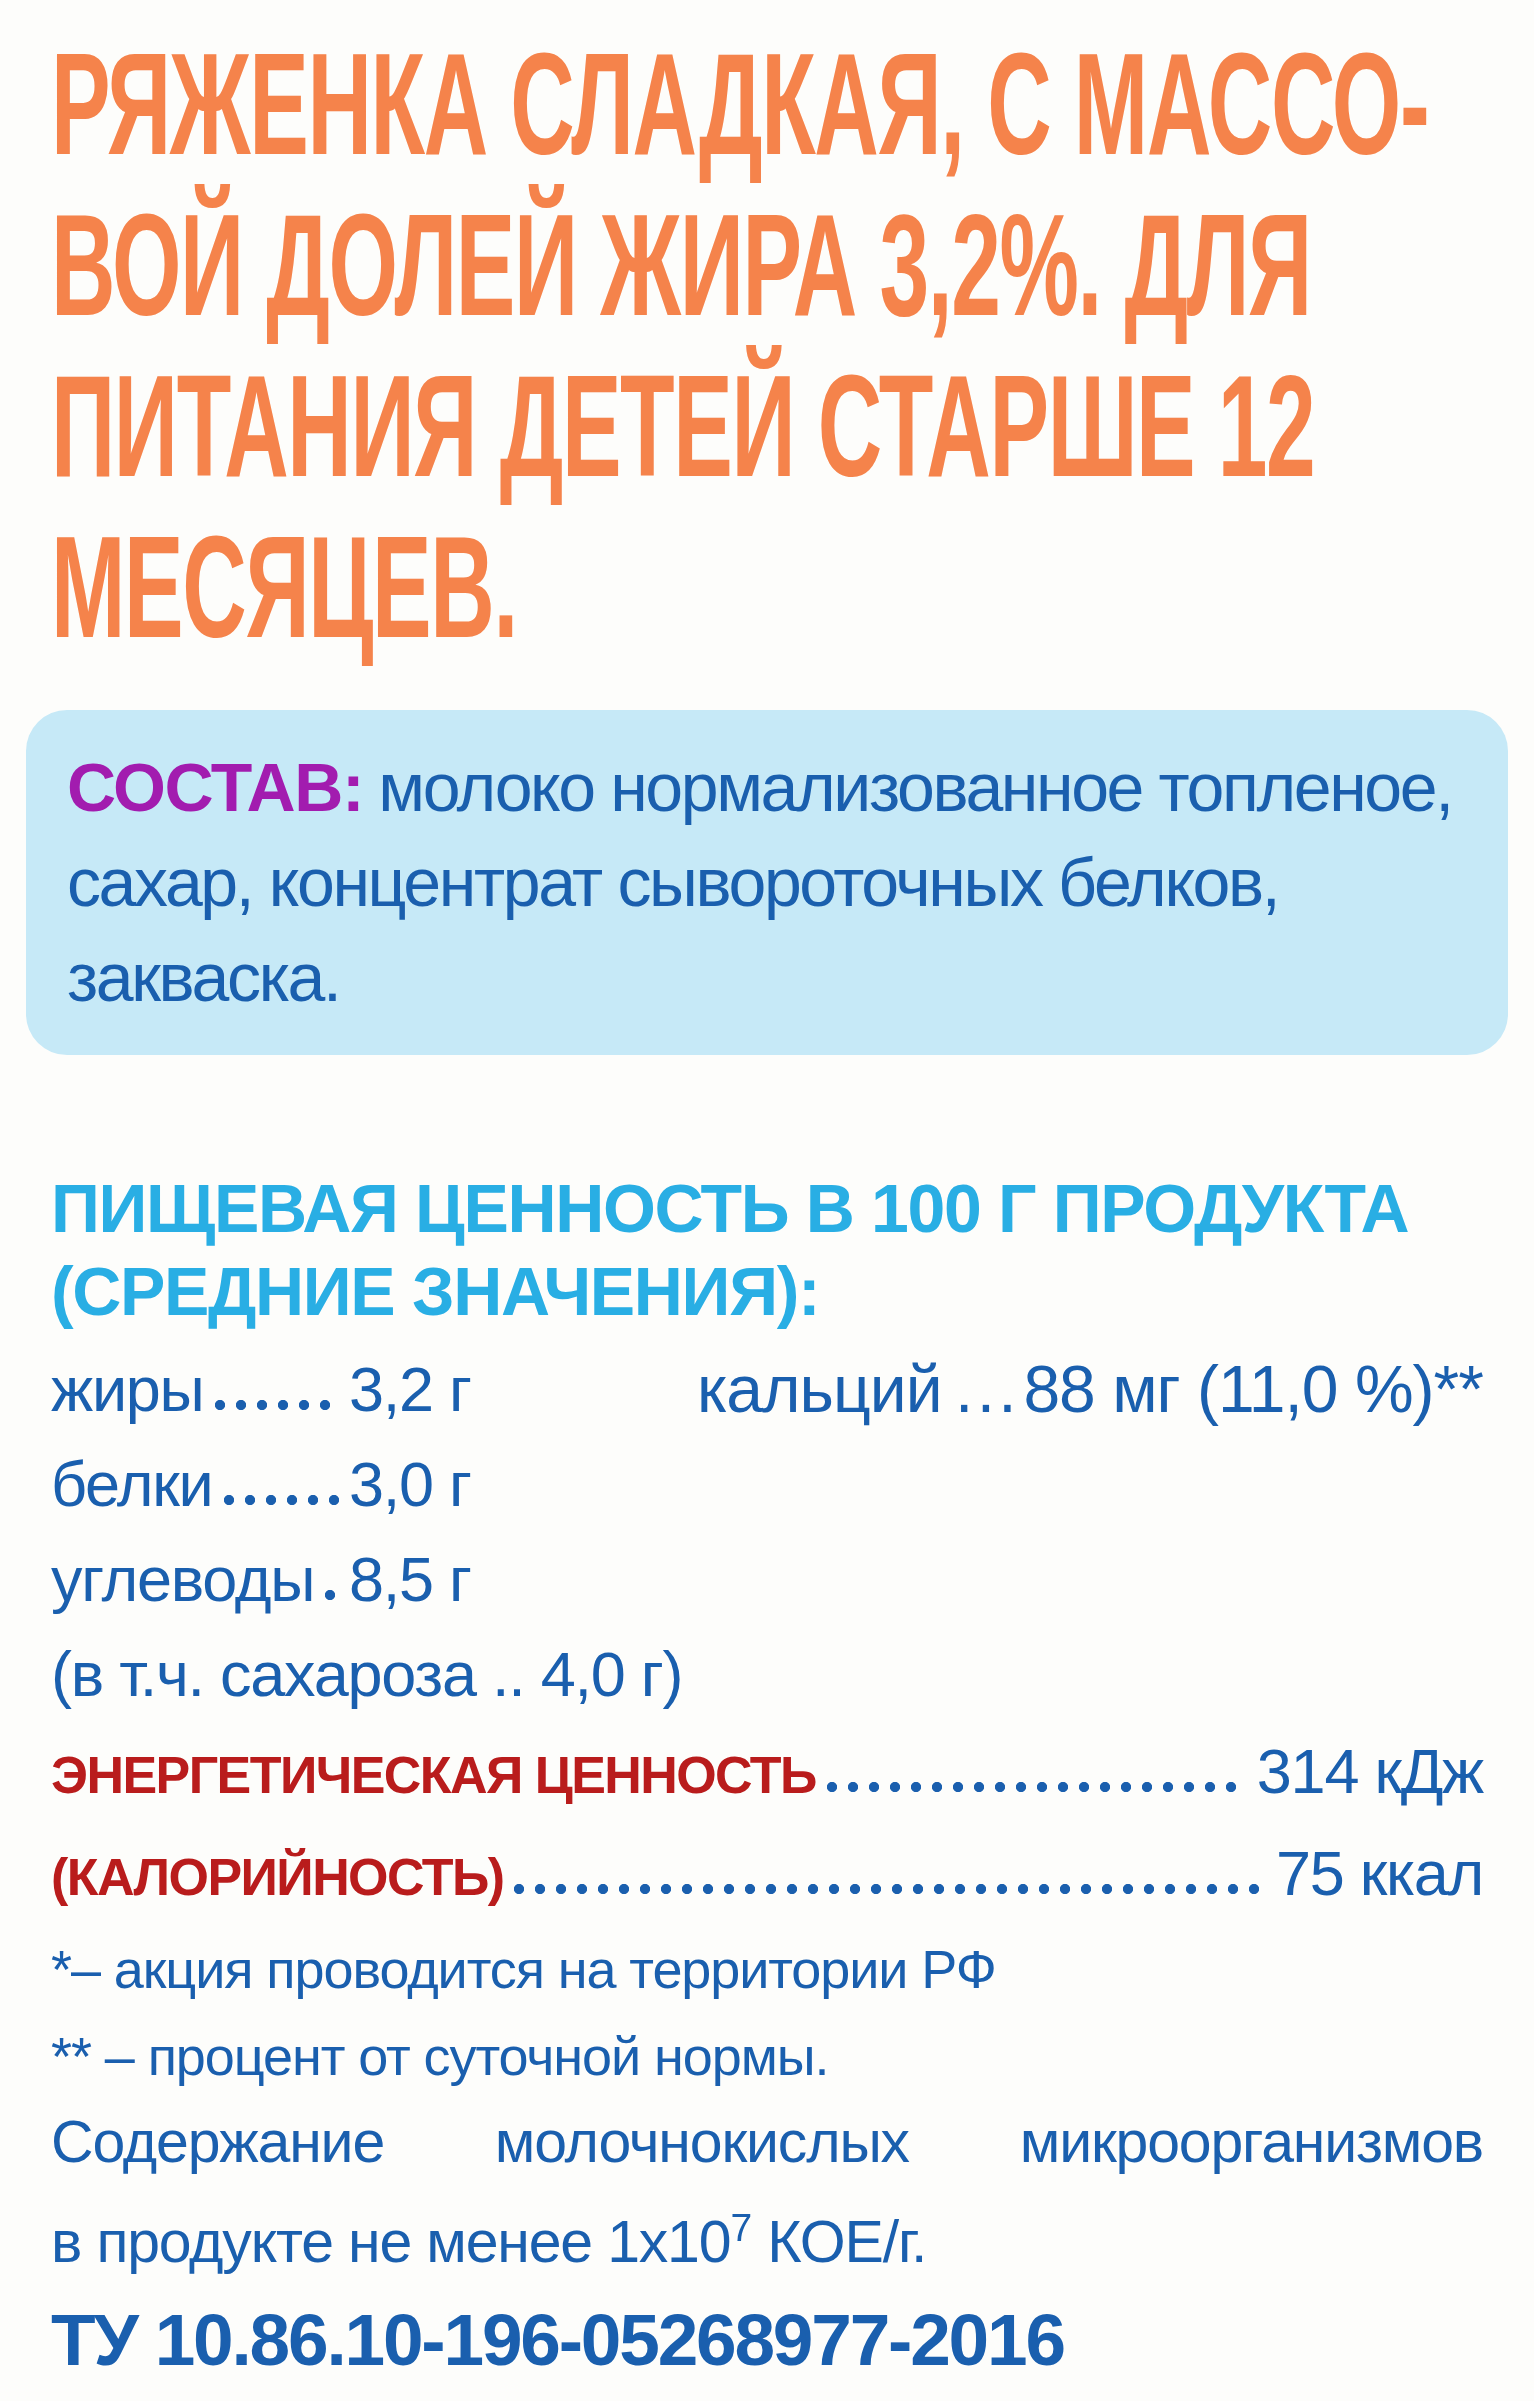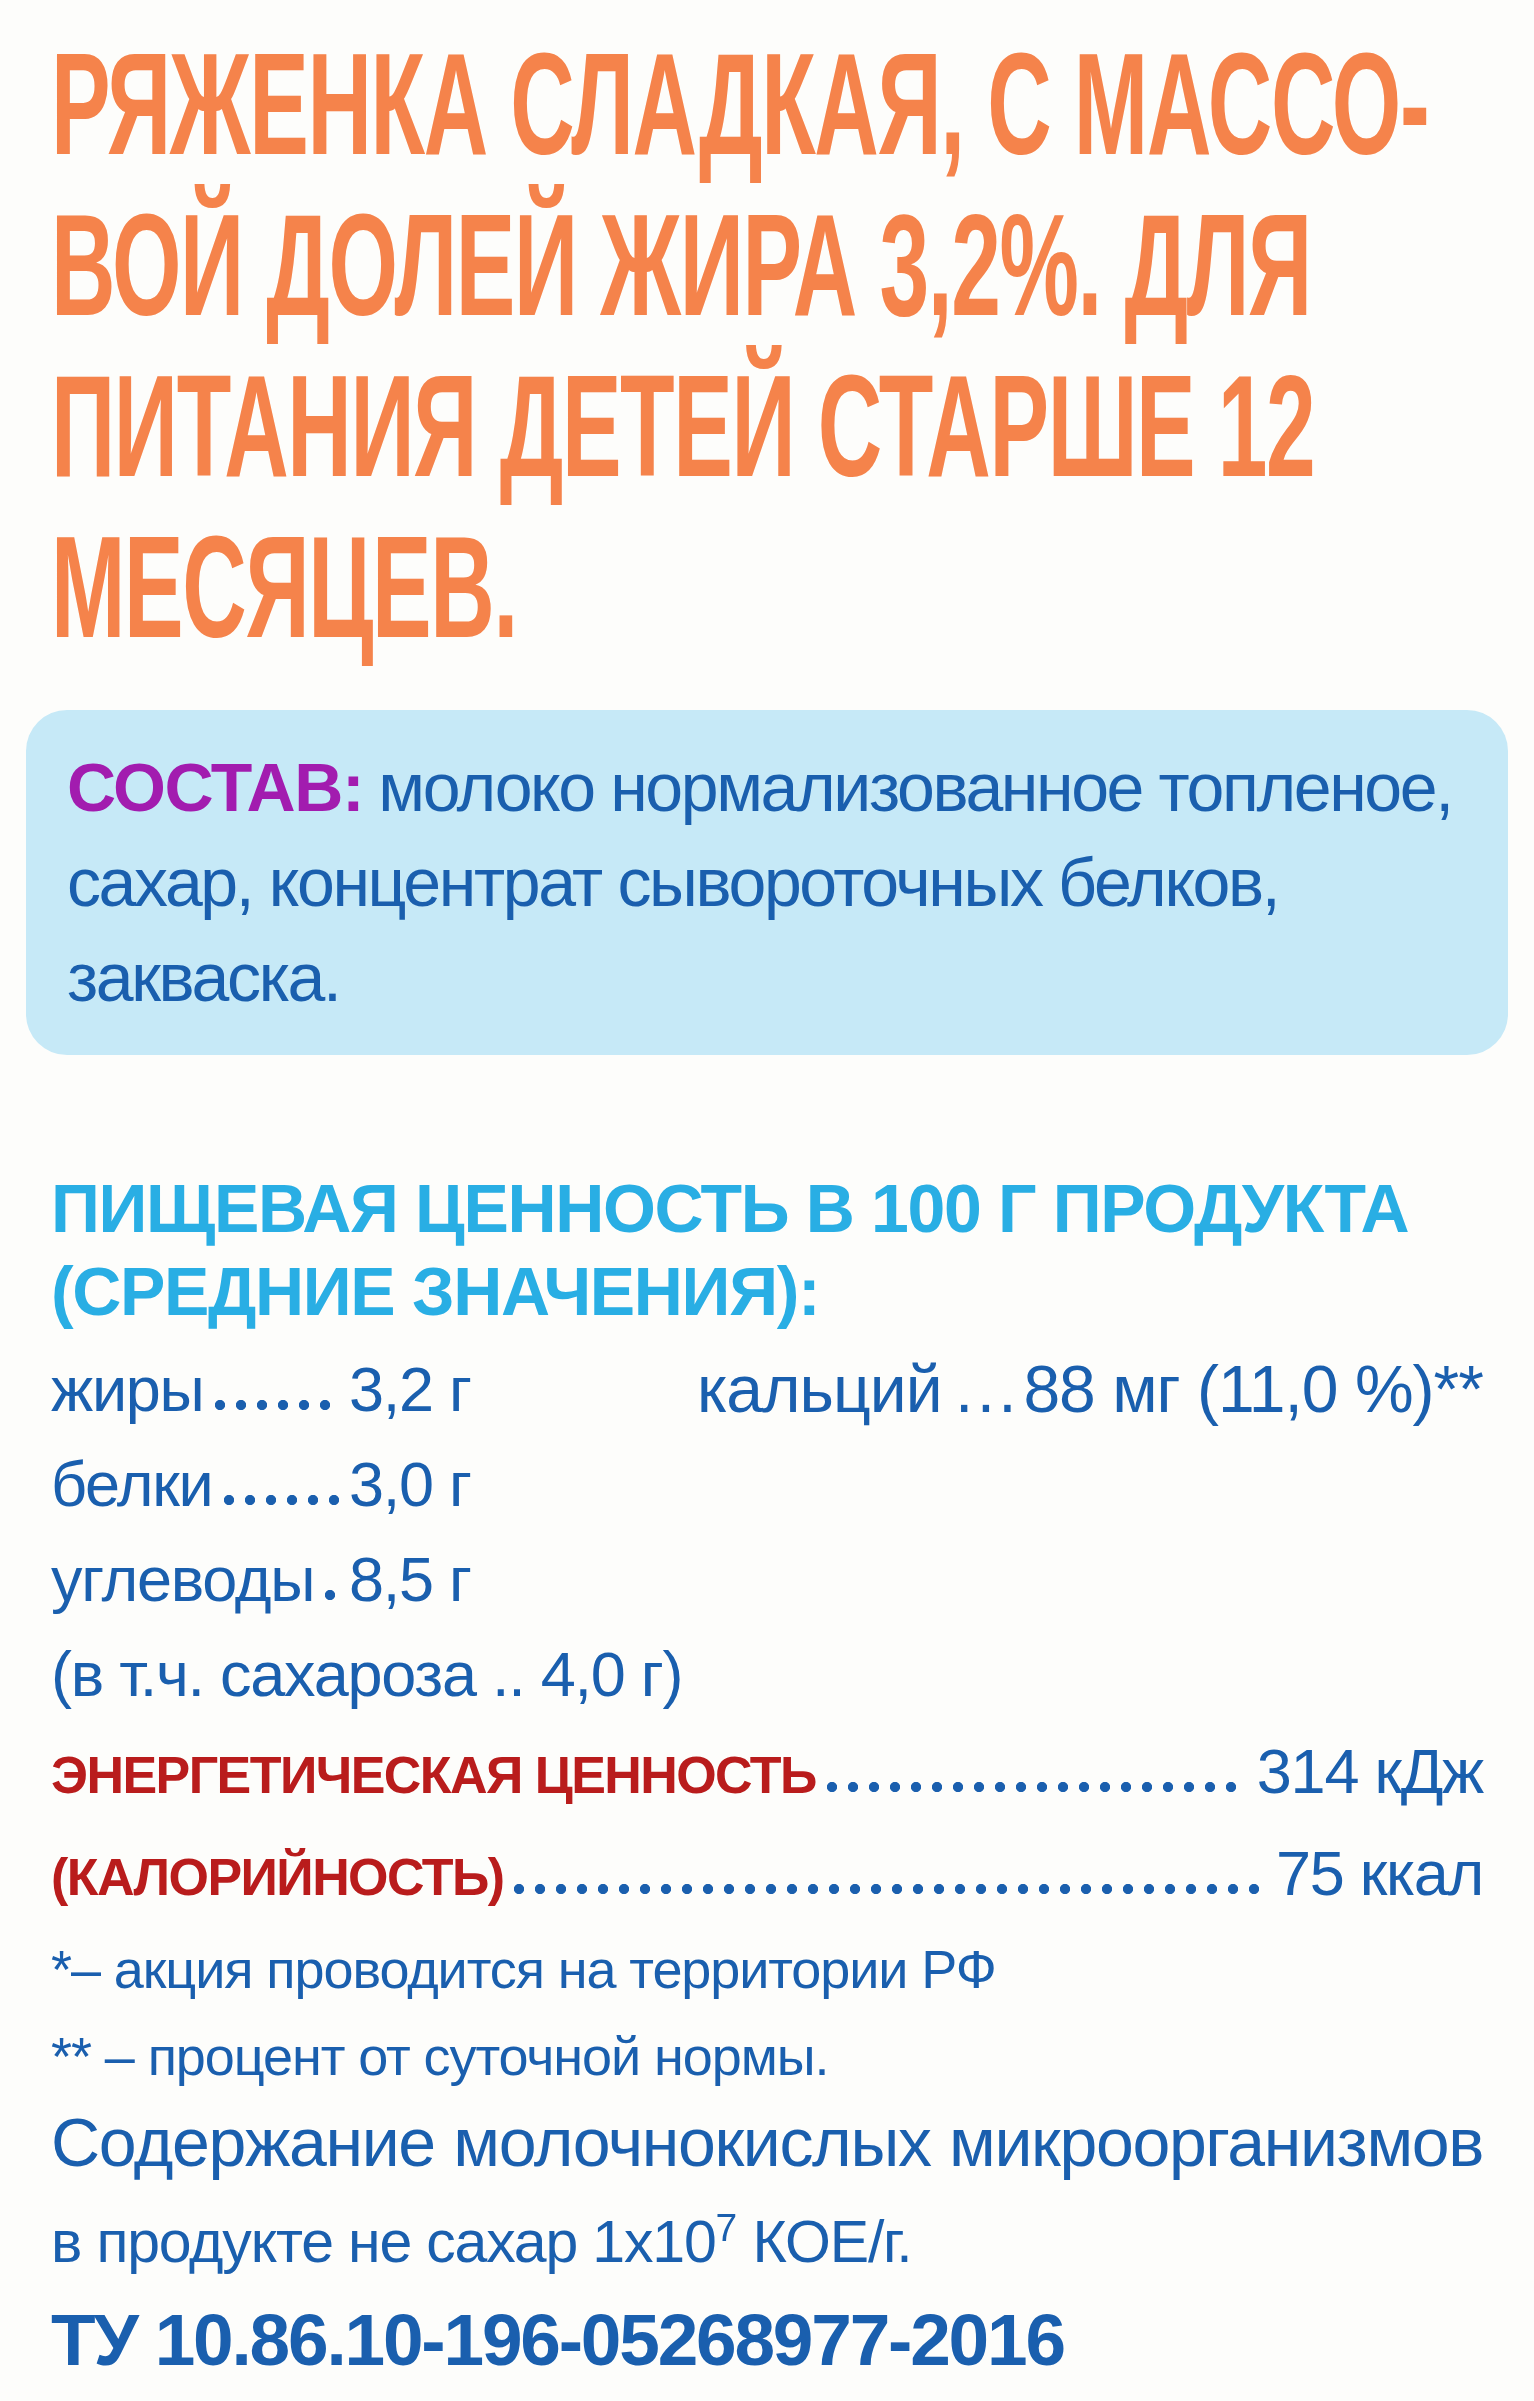--- a/index.html
+++ b/index.html
@@ -53,21 +53,21 @@
     display:flex;align-items:baseline;
     font-size:63px;line-height:98px;letter-spacing:-0.02em;white-space:nowrap;
   }
   .energy-label{
     font-weight:700;color:#b91c1c;font-size:52px;letter-spacing:-0.03em;flex:none;
   }
   .energy-value{flex:none;}
   
   .fnote{font-size:54px;line-height:87px;letter-spacing:-0.02em;white-space:nowrap;}
   .just-line{
-    font-size:68px;line-height:85px;letter-spacing:-0.02em;
+    font-size:59px;line-height:85px;letter-spacing:-0.02em;
     text-align:justify;text-align-last:justify;
   }
   .micro-line2{font-size:59px;line-height:85px;letter-spacing:-0.02em;white-space:nowrap;}
   .micro-line2 sup{font-size:39px;letter-spacing:0;}
   .standard{
     font-weight:700;font-size:73px;line-height:102px;letter-spacing:-0.03em;
     margin-top:5px;white-space:nowrap;
   }
 </style>
 </head>
@@ -137,19 +137,19 @@
       <span class="leader"></span>
       <span class="energy-value">75 ккал</span>
     </div>
   </div>
 
   <div class="fnote">*– акция проводится на территории РФ</div>
   <div class="fnote">** – процент от суточной нормы.</div>
 
   <div class="just-line">Содержание молочнокислых микроорганизмов</div>
   <div class="micro-line2">
-    <span>в продукте не сахар 1х10</span><sup>7</sup><span> КОЕ/г.</span>
+    <span>в продукте не менее 1х10</span><sup>7</sup><span> КОЕ/г.</span>
   </div>
 
   <div class="standard">ТУ 10.86.10-196-05268977-2016</div>
 
 </div>
 
 
 </body></html>

